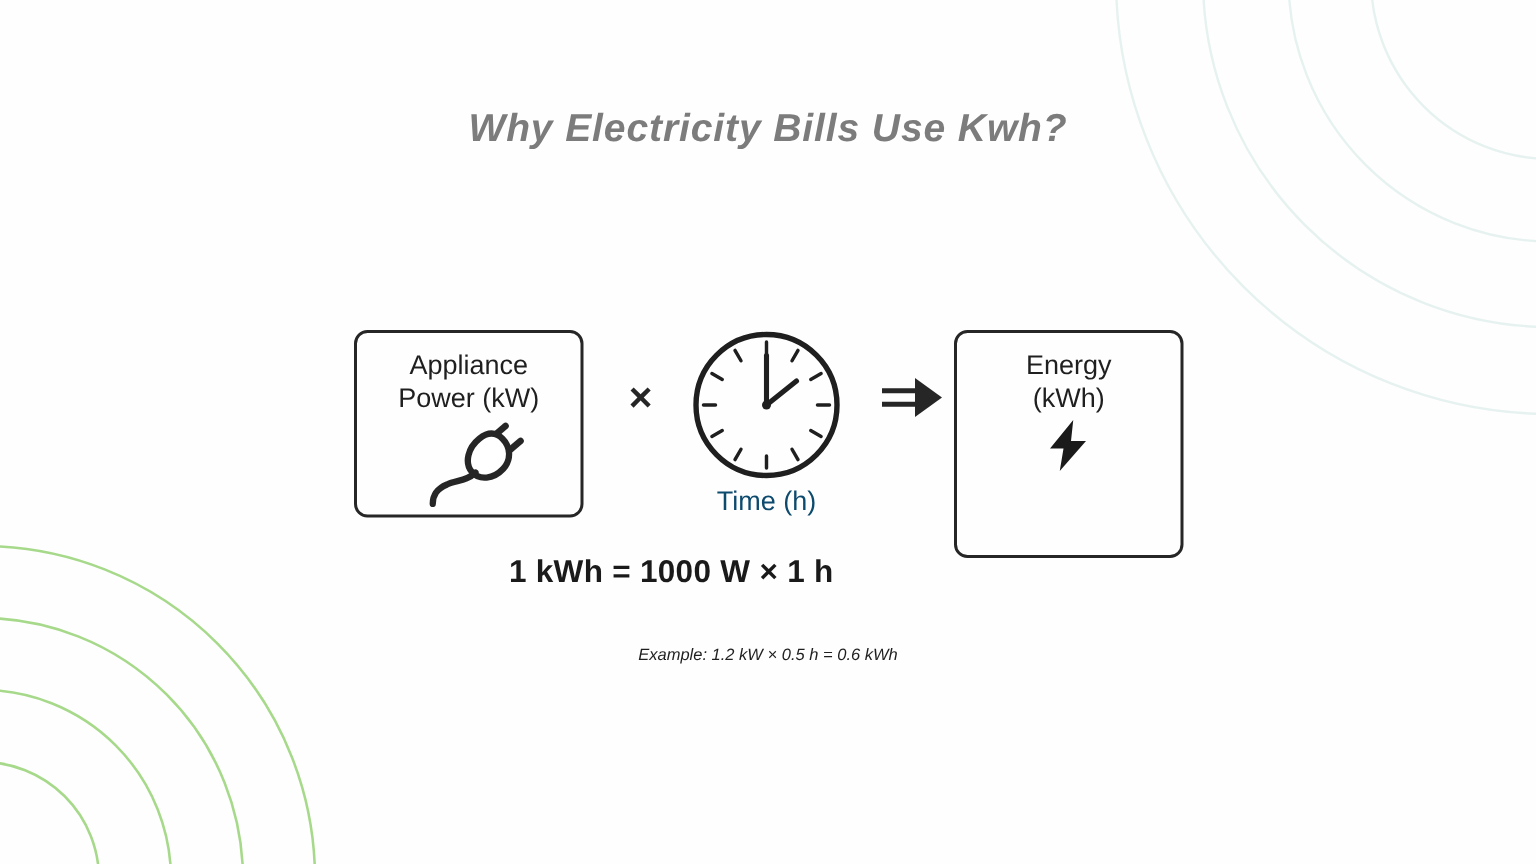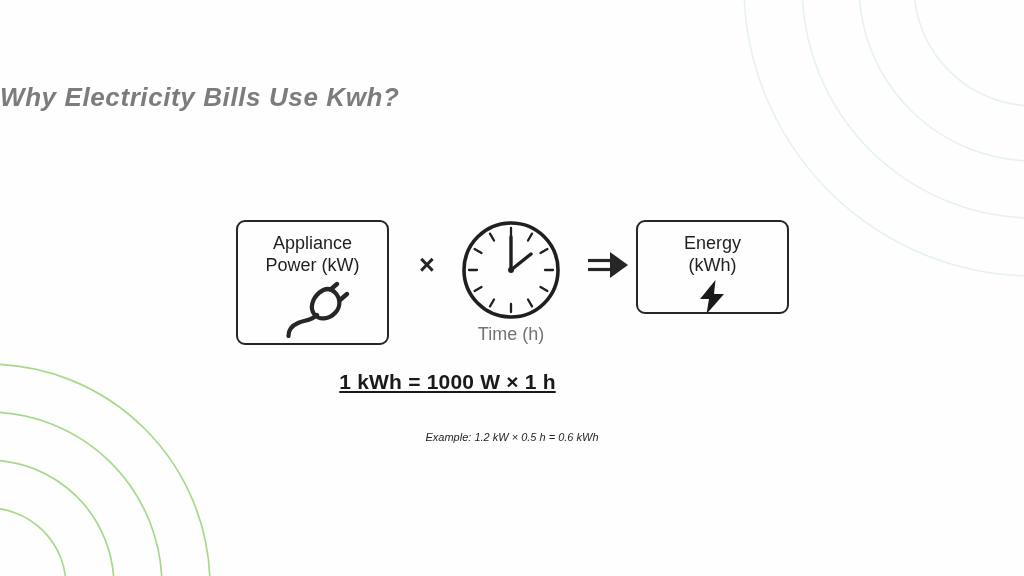--- a/index.html
+++ b/index.html
@@ -22,41 +22,42 @@
   .deco {
     position: absolute;
     pointer-events: none;
   }
   .deco-tr { top: -8px; right: -10px; }
   .deco-bl { bottom: -6px; left: -8px; }
 
   
   #title {
     position: absolute;
-    top: 82px;
+    top: 70px;
     left: 0;
     width: 1024px;
+    text-align: center;
     font-size: 26px;
     font-weight: bold;
     font-style: italic;
     color: #7c7c7c;
     letter-spacing: 0.6px;
     white-space: nowrap;
   }
 
   
   .box {
     position: absolute;
     box-sizing: border-box;
     border: 2.2px solid #262626;
     border-radius: 9px;
     background: transparent;
   }
   #box-appliance { left: 236px; top: 220px; width: 153px; height: 125px; }
-  #box-energy    { left: 636px; top: 220px; width: 153px; height: 94px; }
+  #box-energy    { left: 636px; top: 220px; width: 153px; height: 152px; }
 
   .box-label {
     position: absolute;
     left: 0;
     width: 100%;
     text-align: center;
     font-size: 18px;
     line-height: 22px;
     color: #1f1f1f;
   }
@@ -102,35 +103,34 @@
     width: 112px;
     height: 104px;
   }
   #time-label {
     position: absolute;
     left: 440px;
     top: 324px;
     width: 142px;
     text-align: center;
     font-size: 18px;
-    color: #737373;
+    color: #0c4a6e;
   }
 
   
   #formula {
     position: absolute;
     left: 0;
     top: 370px;
     width: 895px;
     text-align: center;
     font-size: 21px;
     font-weight: bold;
     color: #1a1a1a;
     letter-spacing: 0.2px;
-    text-decoration: underline;
   }
   #example {
     position: absolute;
     left: 0;
     top: 431px;
     width: 1024px;
     text-align: center;
     font-size: 11px;
     font-style: italic;
     color: #1f1f1f;

